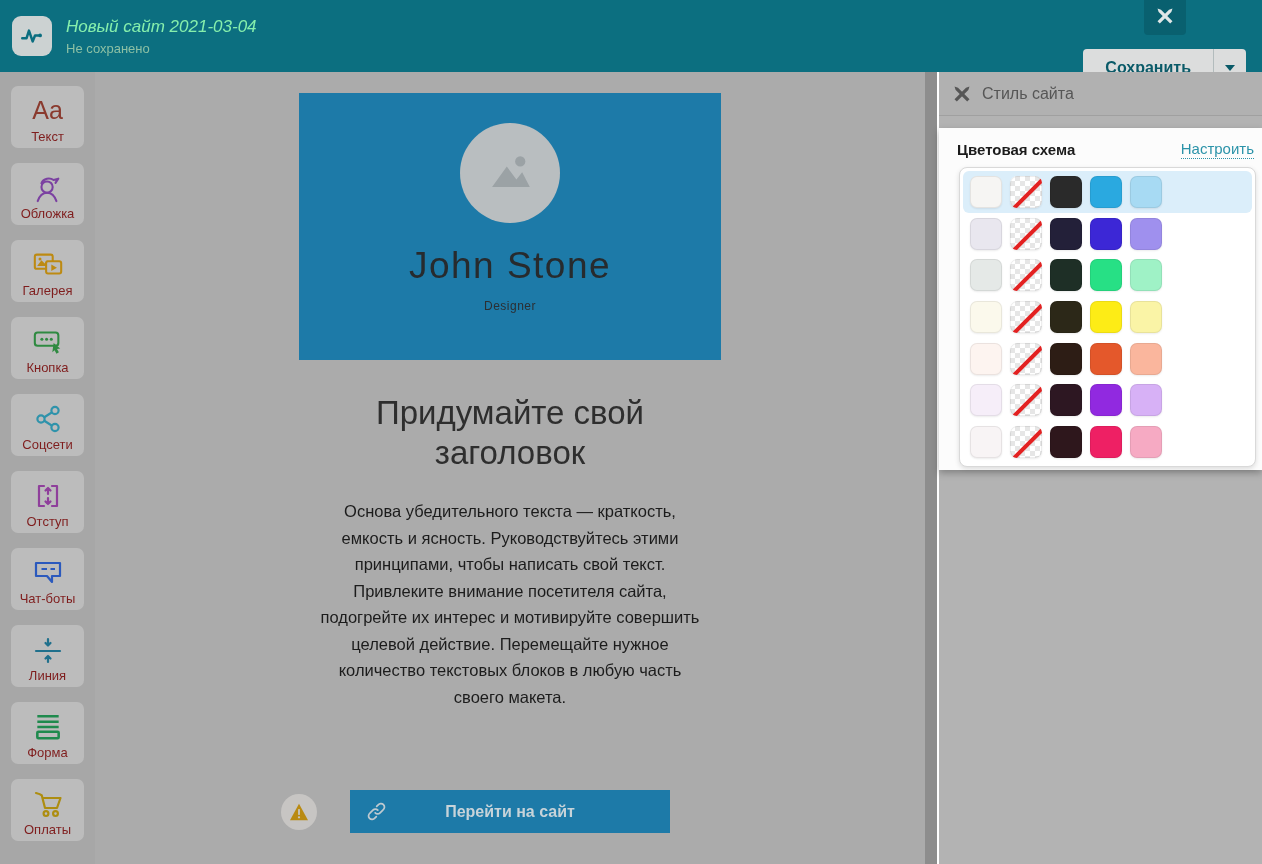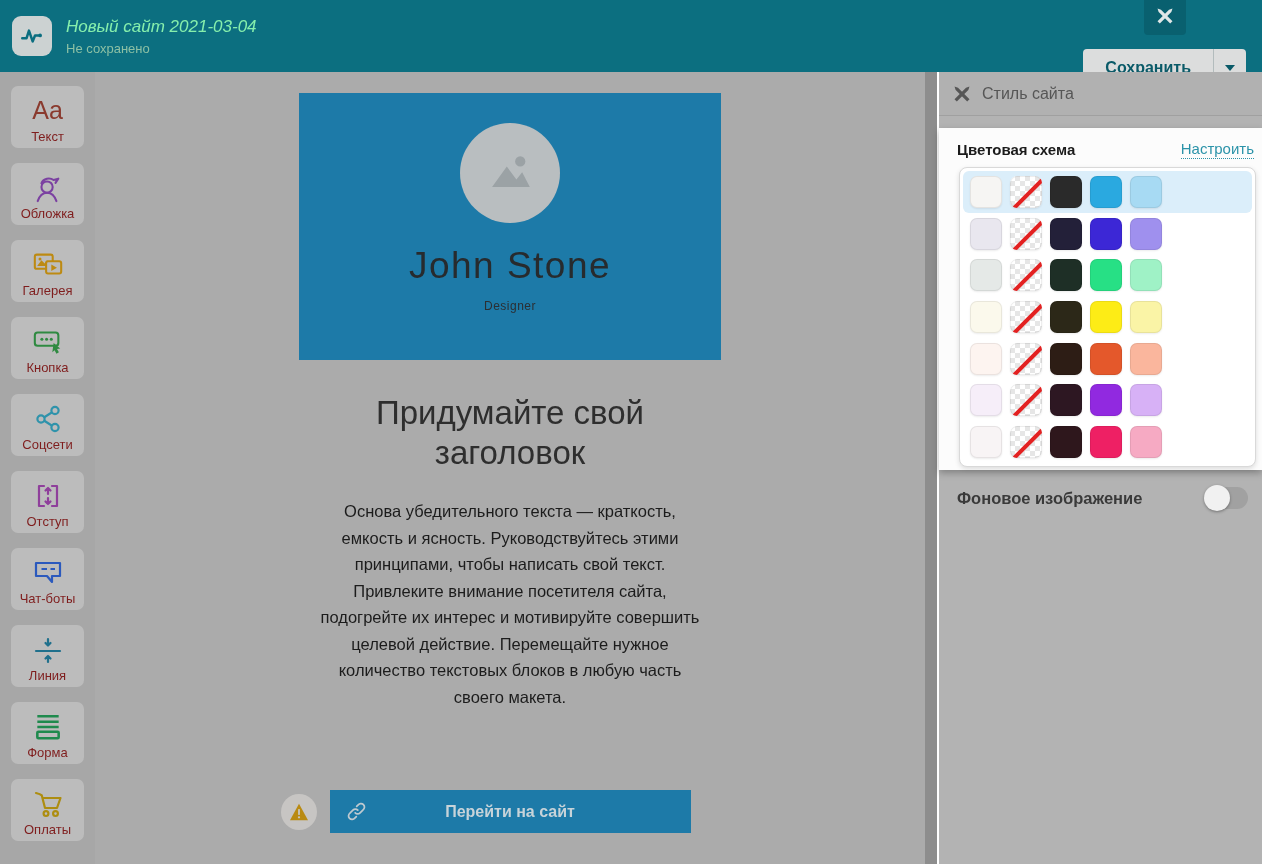--- a/index.html
+++ b/index.html
@@ -41,21 +41,21 @@
   .cover { height:267px; background:#1d7aa8; display:flex; flex-direction:column; align-items:center; cursor:pointer; }
   .avatar { width:100px; height:100px; border-radius:50%; background:#b9bec0; margin-top:30px; display:flex; align-items:center; justify-content:center; cursor:pointer; }
   .avatar svg { width:64px; height:64px; }
   .cover-name { margin-top:22px; font-size:37px; font-weight:400; color:#272b2e; letter-spacing:1.5px; }
   .cover-role { margin-top:12px; font-size:12px; color:#2b2f33; letter-spacing:0.5px; }
   .heading { margin:33px auto 0 auto; width:340px; text-align:center; font-size:33px; font-weight:300; line-height:1.2; color:#2e2e2e; cursor:pointer; }
   .body-text { margin:26px auto 0 auto; width:388px; text-align:center; font-size:16.5px; line-height:26.5px; color:#1c1c1c; cursor:pointer; }
   .button-row { margin-top:80px; position:relative; display:flex; justify-content:center; }
   .warn-badge { position:absolute; left:calc(50% - 229px); top:4px; width:36px; height:36px; border-radius:50%; background:#c7c5c3; display:flex; align-items:center; justify-content:center; cursor:pointer; }
   .warn-badge svg { width:20px; height:18px; }
-  .site-btn { position:relative; width:361px; height:43px; background:#1d7aa8; display:flex; align-items:center; justify-content:center; cursor:pointer; }
+  .site-btn { position:relative; width:320px; height:43px; background:#1d7aa8; display:flex; align-items:center; justify-content:center; cursor:pointer; }
   .site-btn .link-ic { position:absolute; left:16px; top:11px; width:21px; height:21px; color:#bfcad0; }
   .site-btn-label { font-weight:bold; font-size:16px; color:#c7d3d9; }
 
   
   .scroll-strip { position:absolute; left:925px; width:12px; top:0; bottom:0; background:#8d8d8d; cursor:pointer; }
 
   
   .panel { position:absolute; left:937px; right:0; top:0; bottom:0; background:#b3b3b3; border-left:2px solid #ffffff; }
   .panel-hdr { height:44px; background:#b1b1b1; border-bottom:1px solid #a0a0a0; display:flex; align-items:center; gap:10px; padding-left:13px; }
   .panel-hdr svg { width:20px; height:20px; color:#565656; }
@@ -319,22 +319,16 @@
             <div class="scheme-row">
               <div class="swatch" style="background: rgb(248, 244, 245);"></div>
               <div class="swatch none"></div>
               <div class="swatch" style="background: rgb(46, 23, 28);"></div>
               <div class="swatch" style="background: rgb(238, 32, 100);"></div>
               <div class="swatch" style="background: rgb(246, 170, 195);"></div>
             </div>
           </div>
       </div>
 
-      <div class="bgimg-row">
-        <span class="bgimg-label">Фоновое изображение</span>
-        <div class="toggle">
-          <div class="toggle-knob"></div>
-        </div>
-      </div>
     </div>
 
   </div>
 </div>
 
 </body></html>

